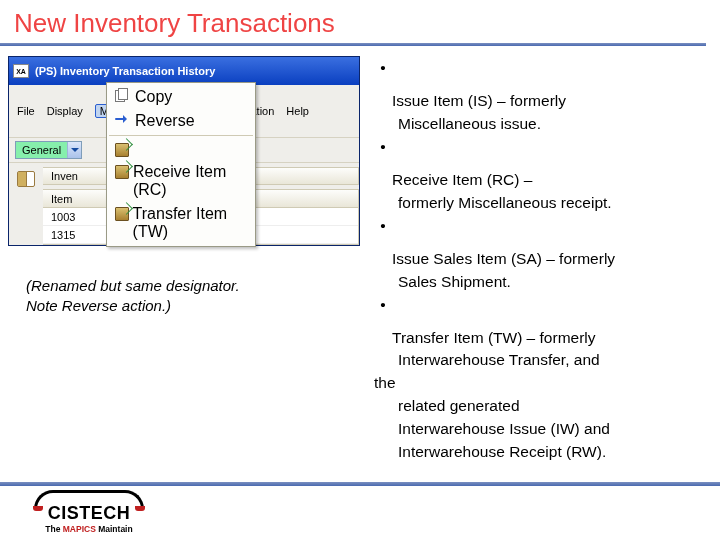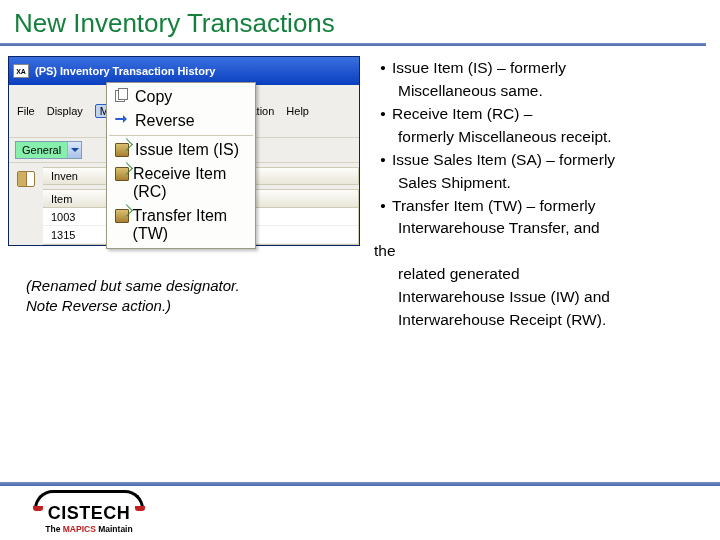--- a/index.html
+++ b/index.html
@@ -5,21 +5,21 @@
   * { box-sizing: border-box; }
   html, body { margin:0; padding:0; }
   body {
     width:720px; height:540px;
     font-family: Verdana, Arial, sans-serif;
     background:#fff;
     position:relative;
     overflow:hidden;
   }
   .title {
-    color:#15803d;
+    color:#ef4444;
     font-size:26px;
     font-weight:400;
     padding:8px 14px 4px 14px;
     font-family: "Trebuchet MS", Verdana, sans-serif;
   }
   .title-rule { height:3px; background:linear-gradient(to bottom,#7a8fc0,#4a6ab0); margin:0 14px 10px 0; }
   .content { display:flex; padding:0 10px 0 8px; }
   .left { width:352px; flex:none; }
   .right { flex:1; padding-left:14px; padding-top:2px; }
 
@@ -106,21 +106,21 @@
   .caption {
     font-style:italic; font-size:15px; color:#000;
     padding:30px 4px 0 18px; line-height:1.35;
     font-family:"Trebuchet MS", Verdana, sans-serif;
   }
 
   
   .bullets { font-size:15.5px; color:#000; line-height:1.35; font-family:"Trebuchet MS", Verdana, sans-serif; }
   .bul { display:flex; margin-bottom:2px; }
   .bul .dot { flex:none; width:18px; text-align:center; }
-  .bul .txt { flex:1; }
+  .bul .txt { flex:1;margin-top:33px; }
   .cont { padding-left:24px; margin-bottom:2px; }
   .flush { padding-left:0; margin-bottom:2px; }
 
   
   .footer-rule {
     position:absolute; left:0; right:0; bottom:54px; height:4px;
     background:linear-gradient(to bottom,#7a8fc0,#4a6ab0);
   }
   .logo {
     position:absolute; left:14px; bottom:6px; width:150px; height:44px;
@@ -189,21 +189,20 @@
           <span class="mic ic-copy"></span>
           <span>Copy</span>
         </div>
         <div class="menu-item">
           <span class="mic ic-rev"></span>
           <span>Reverse</span>
         </div>
         <div class="menu-sep"></div>
         <div class="menu-item">
           <span class="mic ic-box"></span>
-          <span>Issue Item (IS)</span>
         </div>
         <div class="menu-item">
           <span class="mic ic-box"></span>
           <span>Receive Item (RC)</span>
         </div>
         <div class="menu-item">
           <span class="mic ic-box"></span>
           <span>Transfer Item (TW)</span>
         </div>
       </div>
@@ -213,21 +212,21 @@
       <div>(Renamed but same designator.</div>
       <div>Note Reverse action.)</div>
     </div>
   </div>
 
   <div class="right bullets">
     <div class="bul">
       <span class="dot">•</span>
       <span class="txt">Issue Item (IS) – formerly</span>
     </div>
-    <div class="cont">Miscellaneous same.</div>
+    <div class="cont">Miscellaneous issue.</div>
 
     <div class="bul">
       <span class="dot">•</span>
       <span class="txt">Receive Item (RC) –</span>
     </div>
     <div class="cont">formerly Miscellaneous receipt.</div>
 
     <div class="bul">
       <span class="dot">•</span>
       <span class="txt">Issue Sales Item (SA) – formerly</span>

